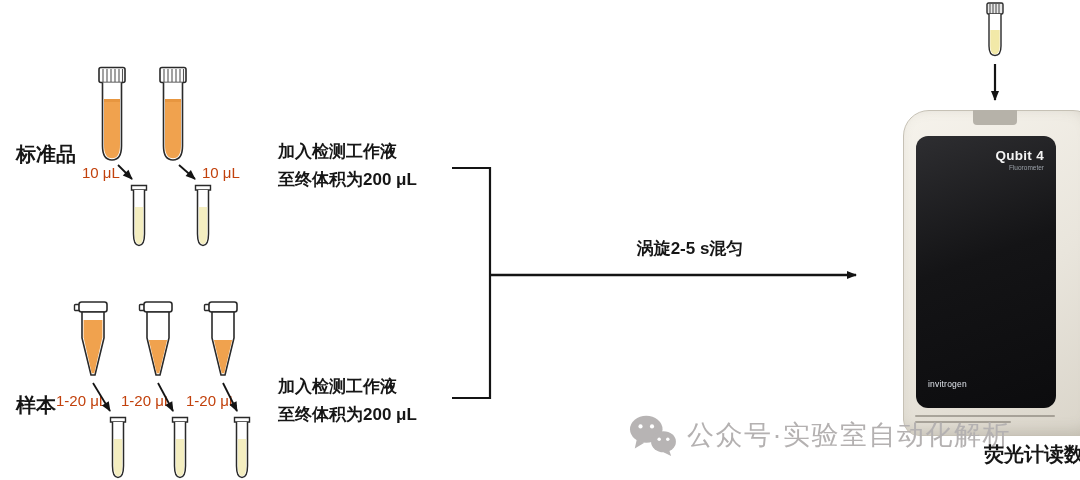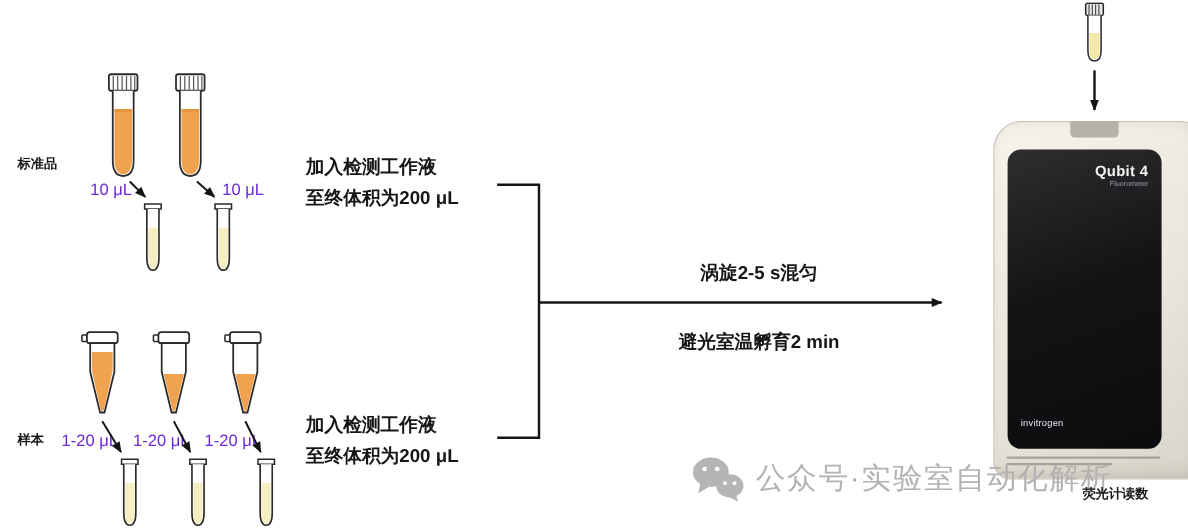--- a/index.html
+++ b/index.html
@@ -1,22 +1,22 @@
 <!DOCTYPE html>
 <html><head>
 <meta charset="utf-8">
 <style>
   html,body{margin:0;padding:0;background:#fff;}
   #canvas{
     position:relative;width:1080px;height:480px;background:#ffffff;overflow:hidden;
     font-family:"Liberation Sans","DejaVu Sans",sans-serif;color:#141414;
   }
   .abs{position:absolute;}
-  .cjk{font-size:12px;font-weight:600;color:#161616;white-space:nowrap;}
-  .vol{font-size:15px;font-weight:400;color:#6d28d9;white-space:nowrap;}
+  .cjk{font-size:20px;font-weight:600;color:#161616;white-space:nowrap;}
+  .vol{font-size:15px;font-weight:400;color:#c2410c;white-space:nowrap;}
   .step{font-size:17px;font-weight:600;color:#161616;white-space:nowrap;line-height:1;}
   .mix{font-size:17px;font-weight:600;color:#161616;text-align:center;width:290px;white-space:nowrap;}
   svg.tube{display:block;}
 
   
   #device{position:absolute;left:903px;top:110px;width:196px;height:326px;z-index:2;}
   #device-body{
     position:absolute;inset:0;background:linear-gradient(145deg,#f6f3ec 0%,#e9e5dc 55%,#d9d4c9 100%);
     border:1px solid #c6c1b5;border-radius:26px 26px 16px 16px;
     box-shadow:inset -6px -4px 14px rgba(120,115,100,.25);
@@ -162,21 +162,20 @@
   <svg class="abs tube" style="left:231px;top:416px;" width="22" height="64" viewBox="0 0 22 64">
     <path d="M3.5,1.5 L18.5,1.5 L18.5,6 L3.5,6 Z" fill="#fff" stroke="#2a2a2a" stroke-width="1.4"></path>
     <path d="M5.5,6 L5.5,50 Q5.5,61.5 11,61.5 Q16.5,61.5 16.5,50 L16.5,6" fill="#fff" stroke="#2a2a2a" stroke-width="1.5"></path>
     <path d="M6.8,23 L6.8,50 Q6.8,60.2 11,60.2 Q15.2,60.2 15.2,50 L15.2,23 Z" fill="#f4eec0"></path>
   </svg>
 
   <div class="abs step" style="left:278px;top:378px;">加入检测工作液</div>
   <div class="abs step" style="left:278px;top:406px;">至终体积为200 μL</div>
 
   <div class="abs mix" style="left:545px;top:237px;">涡旋2-5 s混匀</div>
-  <div class="abs mix" style="left:545px;top:299px;">避光室温孵育2 min</div>
 
   <svg class="abs tube" style="left:983px;top:2px;" width="24" height="56" viewBox="0 0 24 56">
     <rect x="4" y="1" width="16" height="11" rx="1.5" fill="#e9e9e9" stroke="#2a2a2a" stroke-width="1.4"></rect>
     <g stroke="#444" stroke-width="1">
       <line x1="7" y1="2" x2="7" y2="12"></line>
         <line x1="10" y1="2" x2="10" y2="12"></line>
       <line x1="13" y1="2" x2="13" y2="12"></line>
         <line x1="16" y1="2" x2="16" y2="12"></line>
     </g>
     <path d="M6,12 L6,44 Q6,53.5 12,53.5 Q18,53.5 18,44 L18,12" fill="#fff" stroke="#2a2a2a" stroke-width="1.4"></path>

